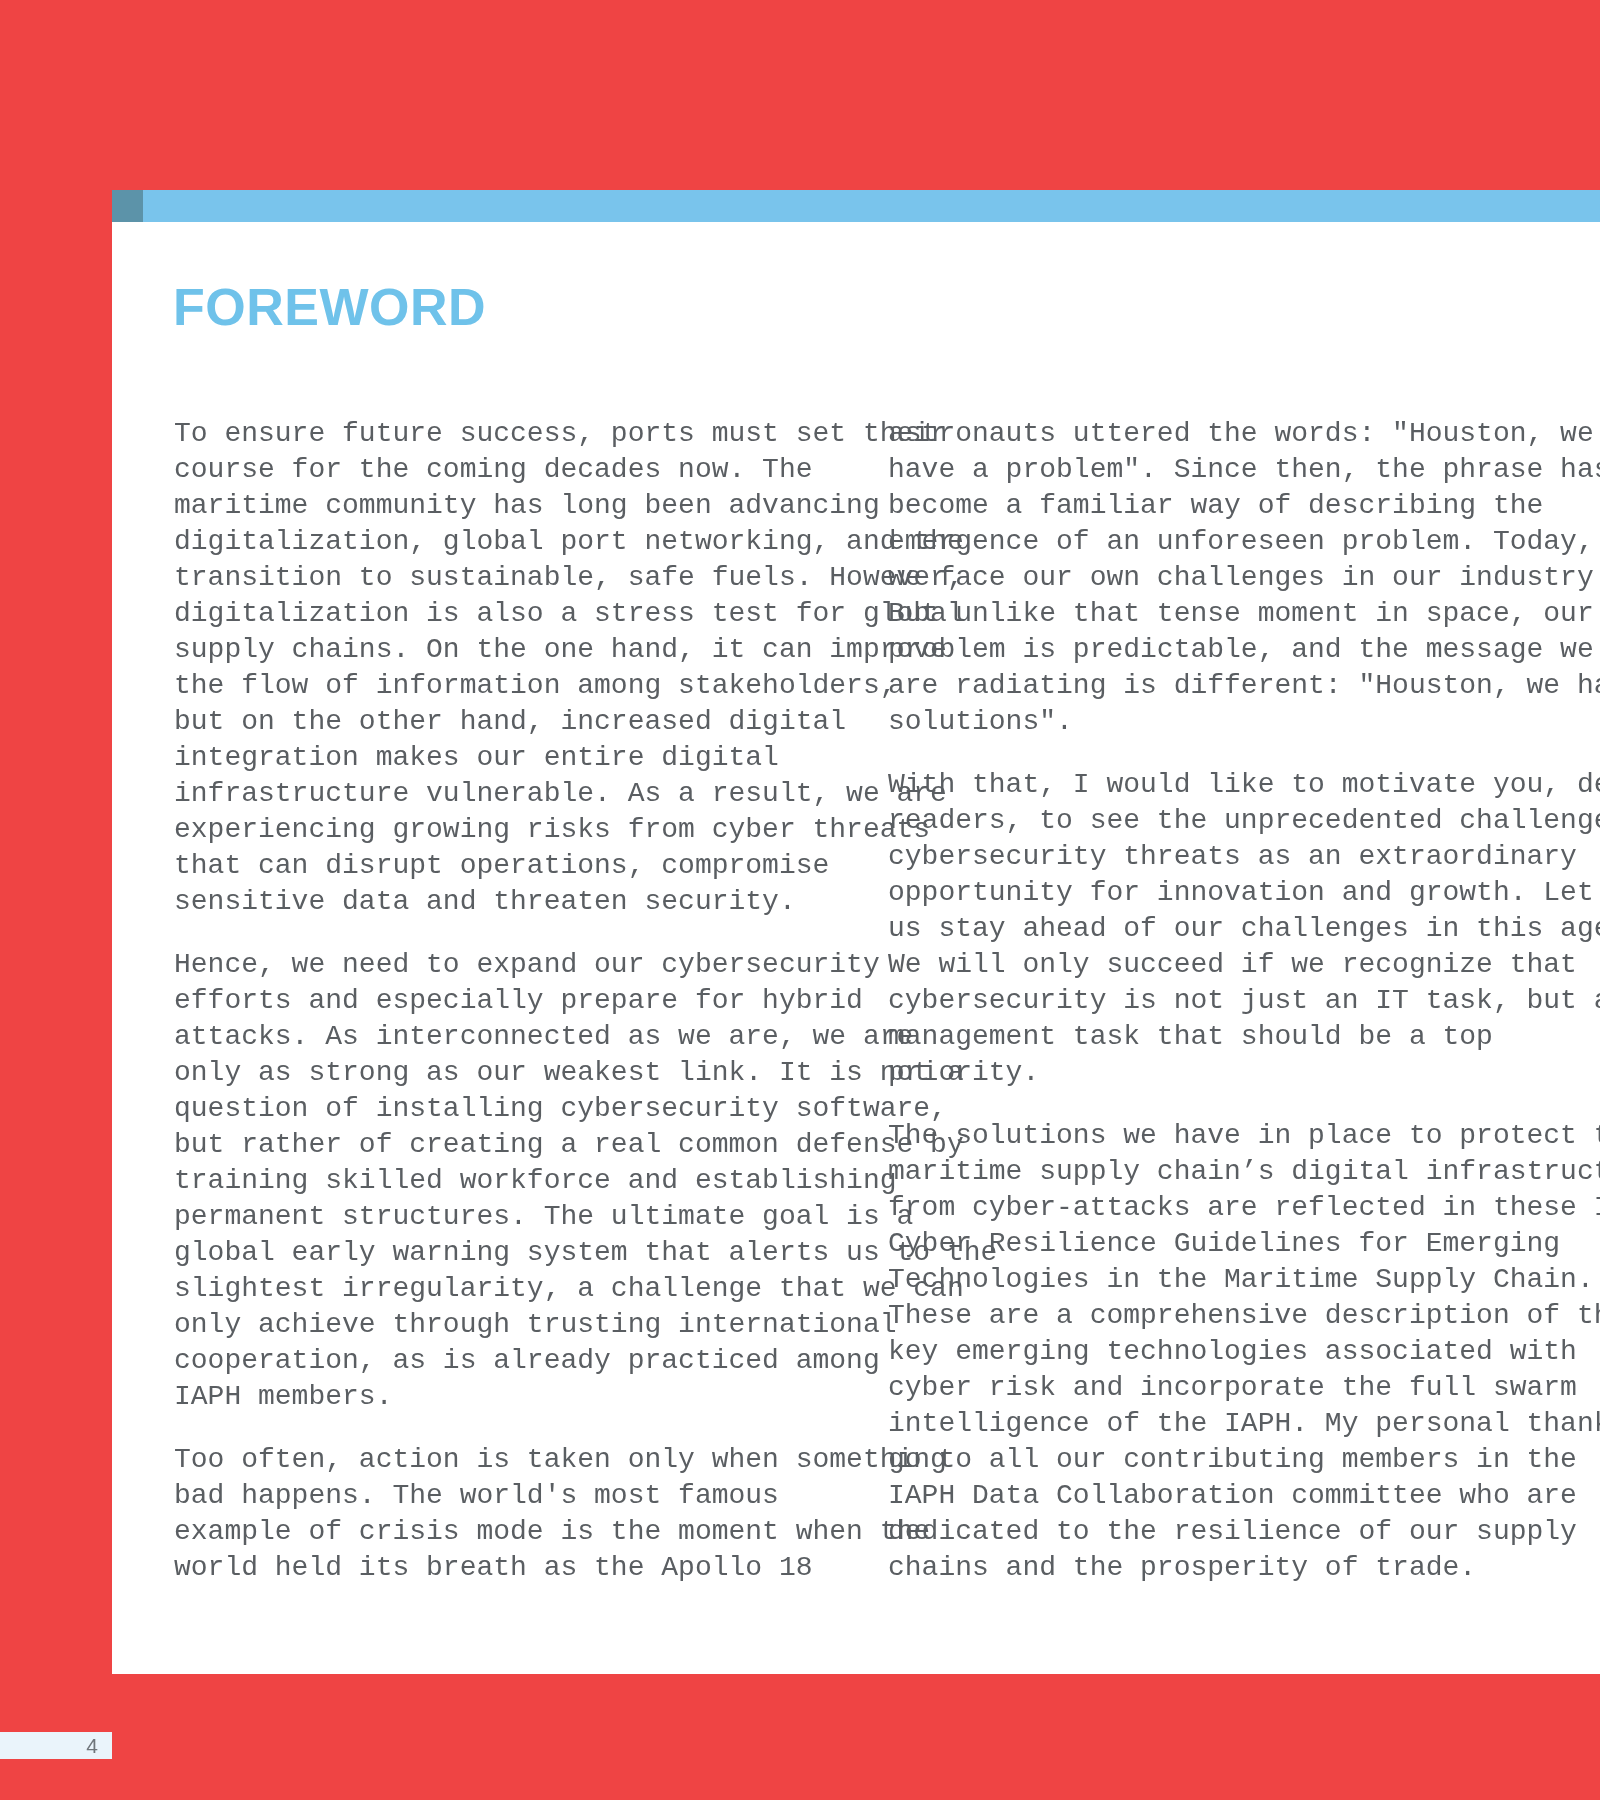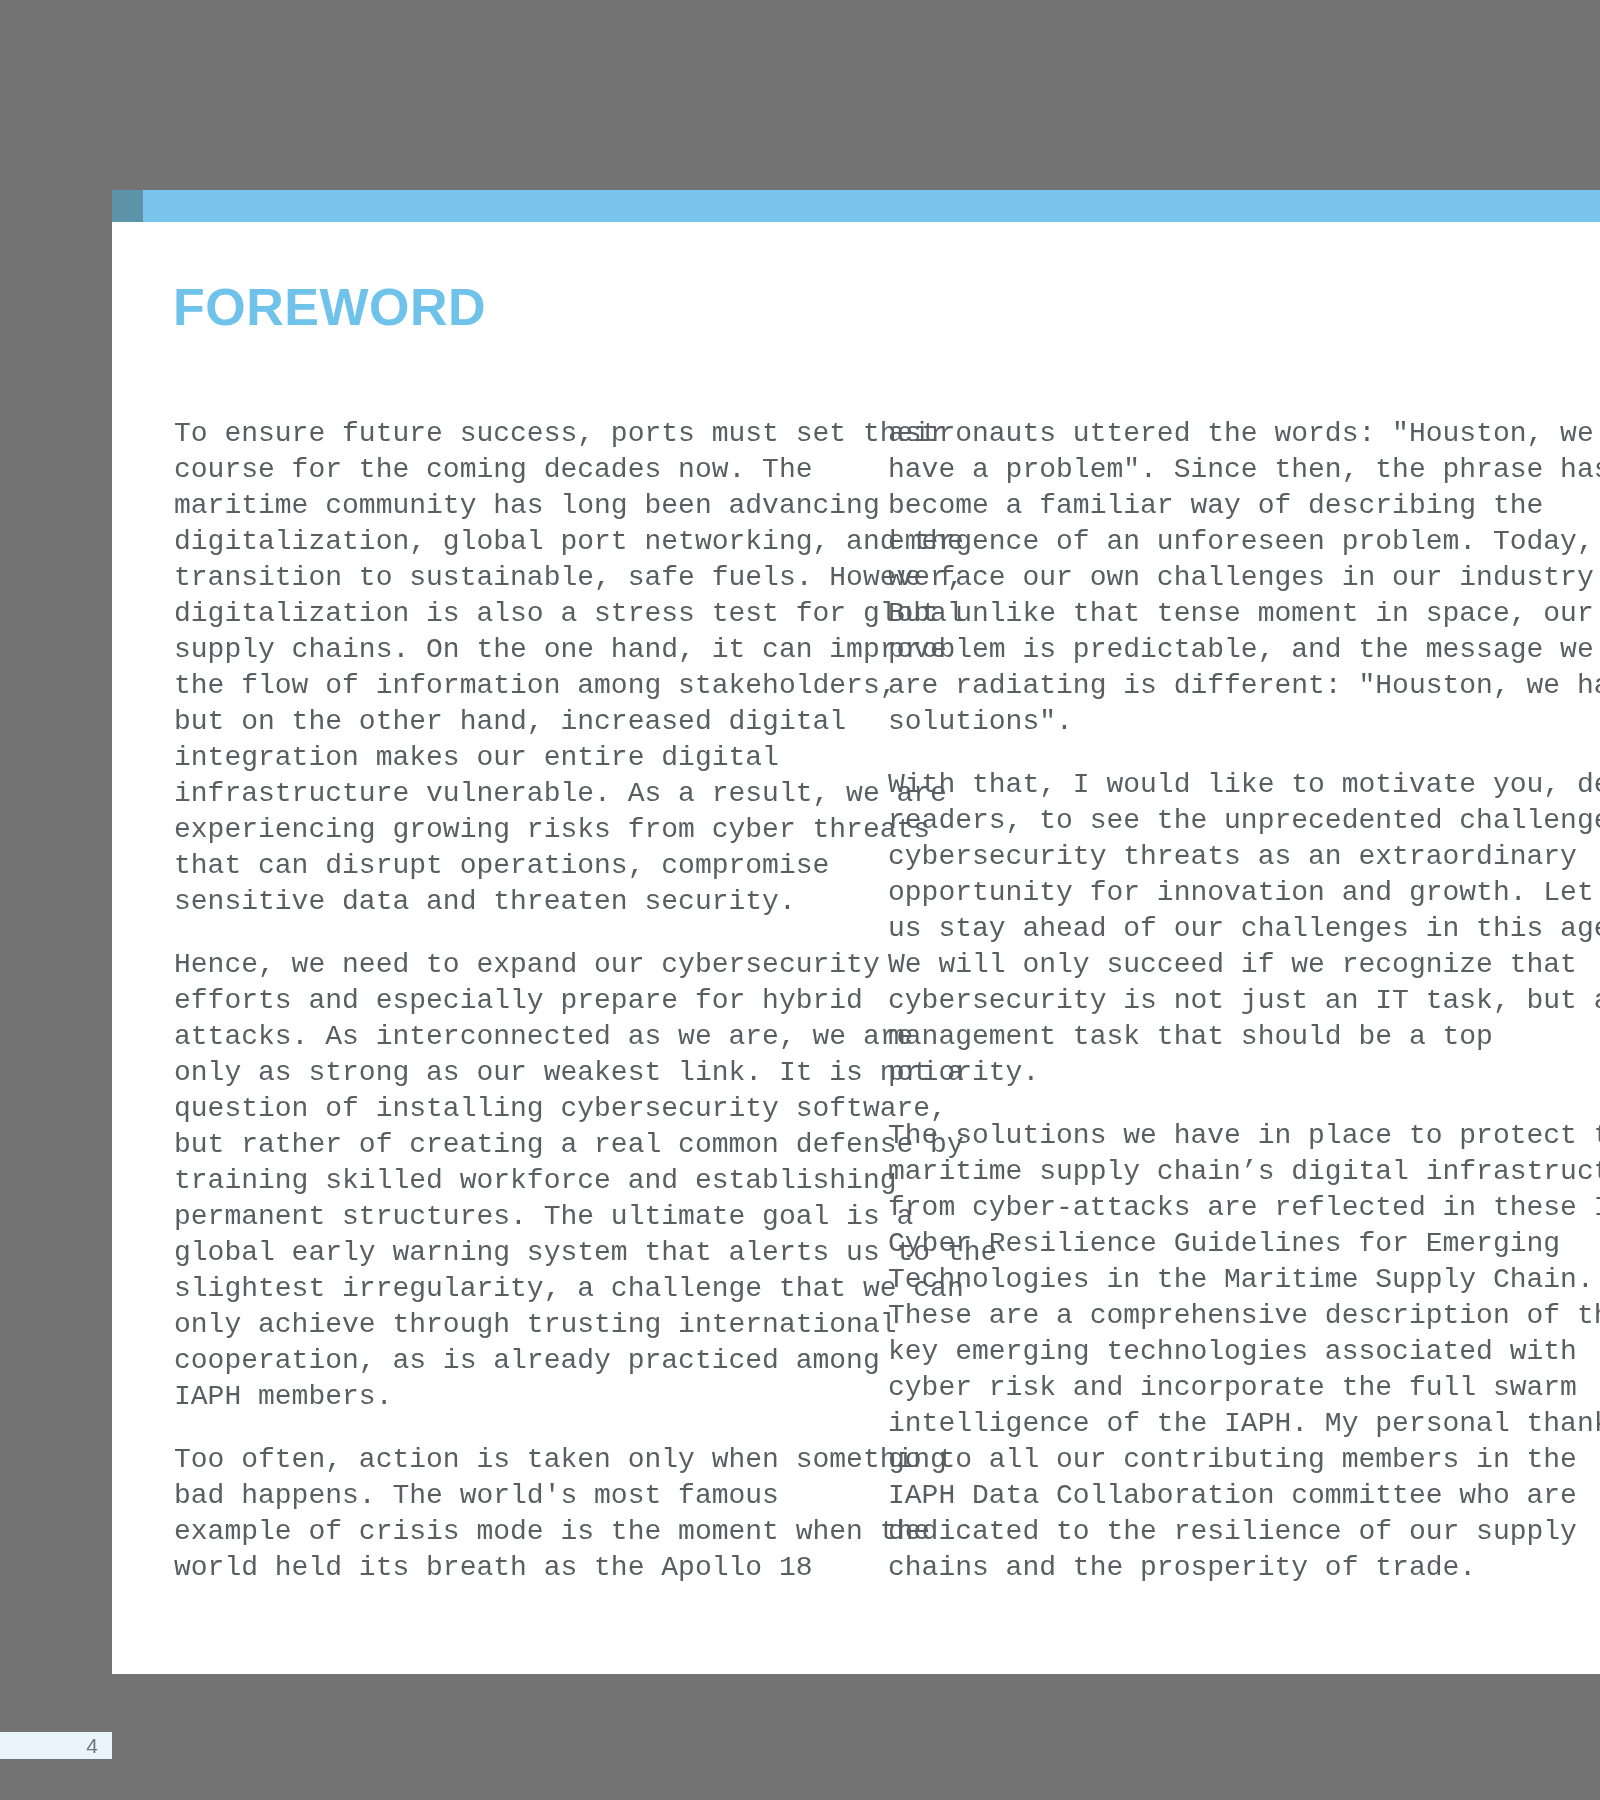--- a/index.html
+++ b/index.html
@@ -7,21 +7,21 @@
     padding: 0;
     width: 1600px;
     height: 1800px;
     overflow: hidden;
     background: #c7e4f7;
   }
   .page {
     position: relative;
     width: 1600px;
     height: 1800px;
-    background: #737373;
+    background: #ef4444;
   }
   .accent-square {
     position: absolute;
     left: 112px;
     top: 190px;
     width: 31px;
     height: 32px;
     background: #5c93a9;
   }
   .accent-bar {

